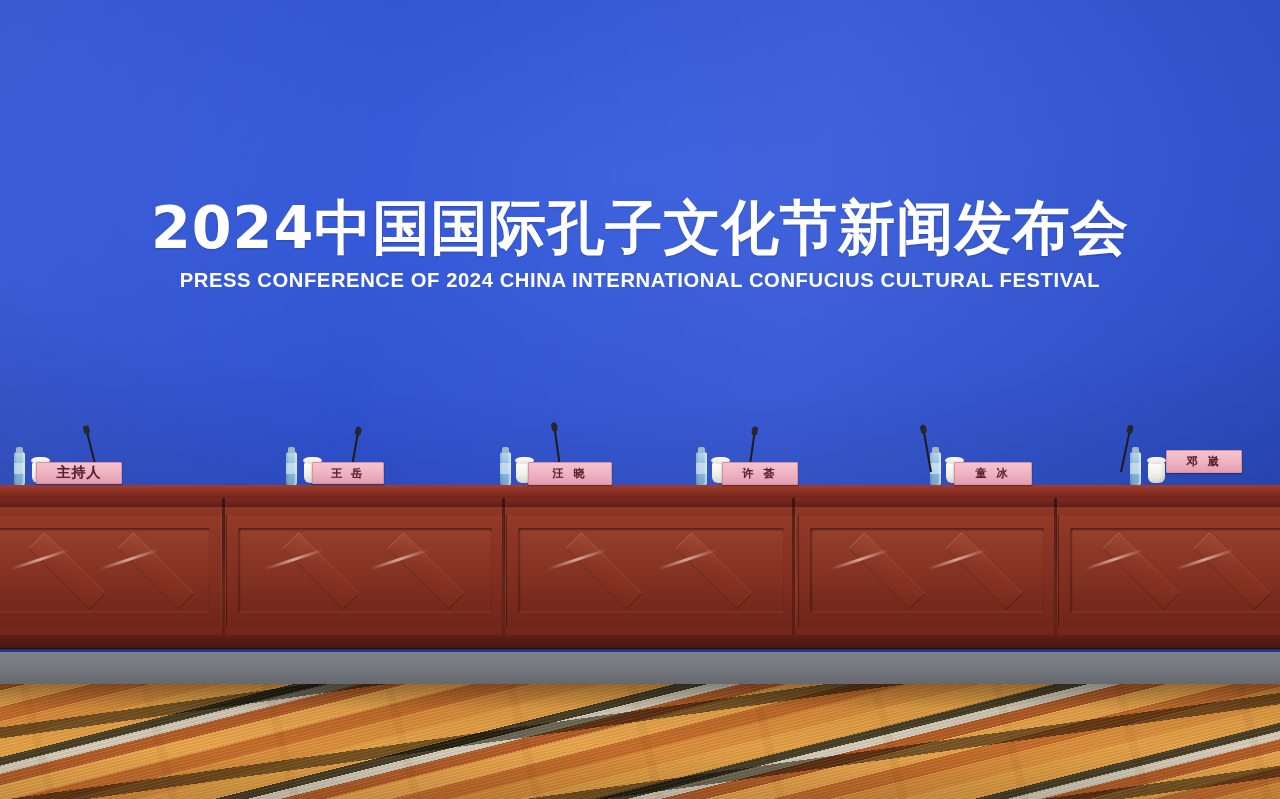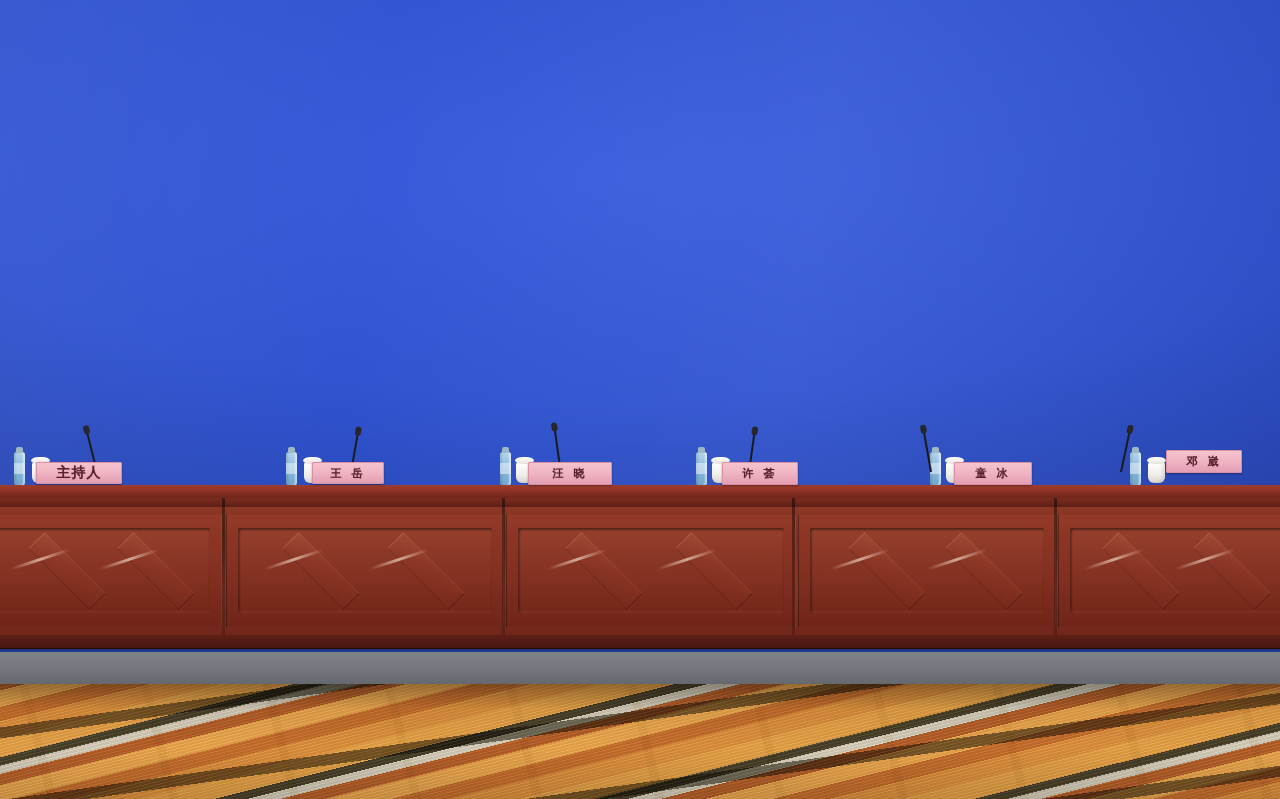--- a/index.html
+++ b/index.html
@@ -211,20 +211,24 @@
 </head>
 <body>
 
 <div id="stage">
 
   <div class="backdrop">
     <div class="backdrop-sheen"></div>
     <div class="backdrop-vignette"></div>
   </div>
 
+  <div class="title-block">
+    <div class="title-cn">2024中国国际孔子文化节新闻发布会</div>
+    <div class="title-en">PRESS CONFERENCE OF 2024 CHINA INTERNATIONAL CONFUCIUS CULTURAL FESTIVAL</div>
+  </div>
 
   <div id="people" class="soft"></div>
 
   <div id="deskitems" class="soft">
       <div class="bottle" style="left: 14px; top: 452px;"></div>
       <div class="bottle" style="left: 286px; top: 452px;"></div>
       <div class="bottle" style="left: 500px; top: 452px;"></div>
       <div class="bottle" style="left: 696px; top: 452px;"></div>
       <div class="bottle" style="left: 930px; top: 452px;"></div>
       <div class="bottle" style="left: 1130px; top: 452px;"></div>
@@ -311,21 +315,21 @@
         <div class="seam" style="left: 508px;"></div>
         <div class="seam" style="left: 798px;"></div>
         <div class="seam" style="left: 1060px;"></div>
       </div>
     <div class="podium-base"></div>
     <div class="podium-shadow"></div>
   </div>
 
   <div id="plates">
       <div class="nameplate wide" style="left: 36px; top: 462px; width: 84px; height: 20px;">主持人</div>
-      <div class="nameplate" style="left: 312px; top: 462px; width: 70px; height: 20px;">王 岳</div>
+      <div class="nameplate" style="left: 312px; top: 462px; width: 70px; height: 20px; font-family: Liberation Serif, serif;">王 岳</div>
       <div class="nameplate" style="left: 528px; top: 462px; width: 82px; height: 21px;">汪 晓</div>
       <div class="nameplate" style="left: 722px; top: 462px; width: 74px; height: 21px;">许 荟</div>
       <div class="nameplate" style="left: 954px; top: 462px; width: 76px; height: 21px;">童 冰</div>
       <div class="nameplate" style="left: 1166px; top: 450px; width: 74px; height: 21px;">邓 崴</div>
     </div>
 
   <div class="floor-strip"></div>
   <div class="carpet">
     <div class="carpet-base"></div>
     <div class="carpet-bars"></div>

